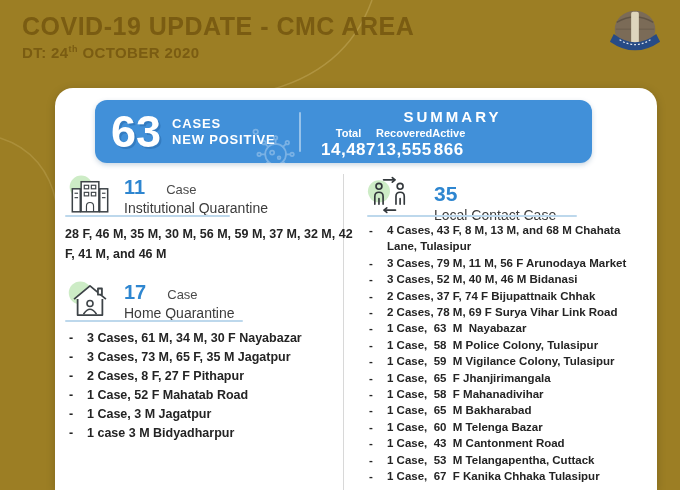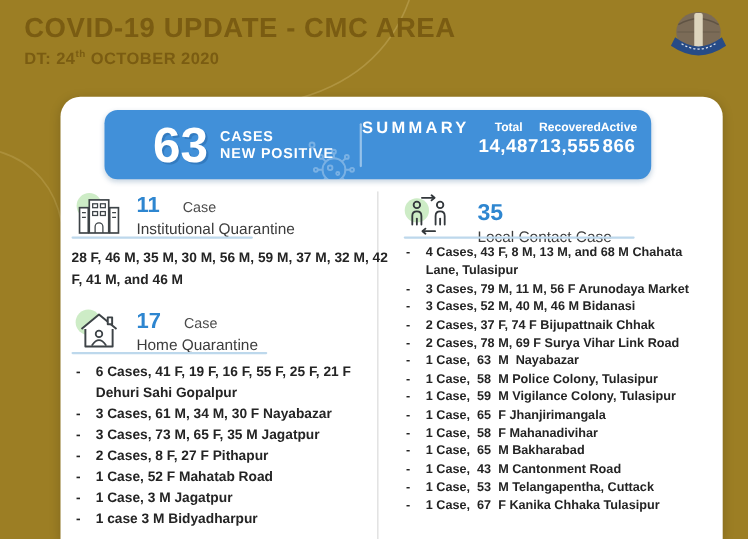--- a/index.html
+++ b/index.html
@@ -23,33 +23,32 @@
     position:absolute; left:55px; top:88px; width:602px; height:402px;
     background:#ffffff; border-radius:18px 18px 0 0;
     box-shadow:0 2px 10px rgba(0,0,0,.18);
   }
 
   
   .banner {
     position:absolute; left:40px; top:12px; width:497px; height:63px;
     background:#4190d9; border-radius:12px; display:flex; overflow:hidden;
     box-shadow:0 2px 5px rgba(40,90,140,.25);
-    padding-left:28px;
   }
   .banner-left { width:204px; display:flex; align-items:center; padding-left:16px; position:relative; }
   .big-count {
     font-size:45px; font-weight:bold; color:#fff; line-height:1;
     text-shadow:2px 2px 0 rgba(25,85,145,.35);
   }
   .new-pos { margin-left:11px; color:#fff; font-size:13px; font-weight:bold; letter-spacing:.8px; line-height:16px; }
   .virus { position:absolute; left:152px; top:24px; width:52px; height:52px; }
   .banner-divider { width:2px; height:40px; background:rgba(255,255,255,.45); align-self:center; border-radius:1px; }
-  .banner-right { flex:1; display:flex; flex-direction:row; padding-top:8px; }
+  .banner-right { flex:1; display:flex; flex-direction:column; padding-top:8px;margin-left:12px; }
   .summary-title { text-align:center; color:#fff; font-weight:bold; font-size:15px; letter-spacing:3px; }
-  .stats-row { display:flex; justify-content:space-between; padding:2px 12px 0 8px; }
+  .stats-row { display:flex; justify-content:flex-start; padding:2px 12px 0 8px; }
   .stat { text-align:center; color:#fff; }
   .stat-label { font-size:11px; font-weight:bold; }
   .stat-value { font-size:17px; font-weight:bold; letter-spacing:.5px; margin-top:1px; }
 
   
   .col-divider { position:absolute; left:288px; top:86px; width:1px; height:316px; background:#d8d8d8; }
 
   .section-head { position:absolute; display:flex; align-items:flex-start; }
   .section-icon { width:46px; height:42px; flex:0 0 auto; }
   .head-text { margin-left:11px; padding-top:2px; }
@@ -213,21 +212,20 @@
       <div class="count-line">
         <span class="count-num">17</span>
         <span class="count-label">Case</span>
       </div>
       <div class="section-name">Home Quarantine</div>
     </div>
   </div>
   <div class="head-rule home-rule"></div>
   <ul class="case-list home-list">
 
-      <li>6 Cases, 41 F, 19 F, 16 F, 55 F, 25 F, 21 F Dehuri Sahi Gopalpur</li>
 
       <li>3 Cases, 61 M, 34 M, 30 F Nayabazar</li>
 
       <li>3 Cases, 73 M, 65 F, 35 M Jagatpur</li>
 
       <li>2 Cases, 8 F, 27 F Pithapur</li>
 
       <li>1 Case, 52 F Mahatab Road</li>
 
       <li>1 Case, 3 M Jagatpur</li>
@@ -277,20 +275,21 @@
       <li>1 Case,  58  M Police Colony, Tulasipur</li>
 
       <li>1 Case,  59  M Vigilance Colony, Tulasipur</li>
 
       <li>1 Case,  65  F Jhanjirimangala</li>
 
       <li>1 Case,  58  F Mahanadivihar</li>
 
       <li>1 Case,  65  M Bakharabad</li>
 
+      <li>1 Case,  60  M Telenga Bazar</li>
 
       <li>1 Case,  43  M Cantonment Road</li>
 
       <li>1 Case,  53  M Telangapentha, Cuttack</li>
 
       <li>1 Case,  67  F Kanika Chhaka Tulasipur</li>
     </ul>
 
 </div>
 

